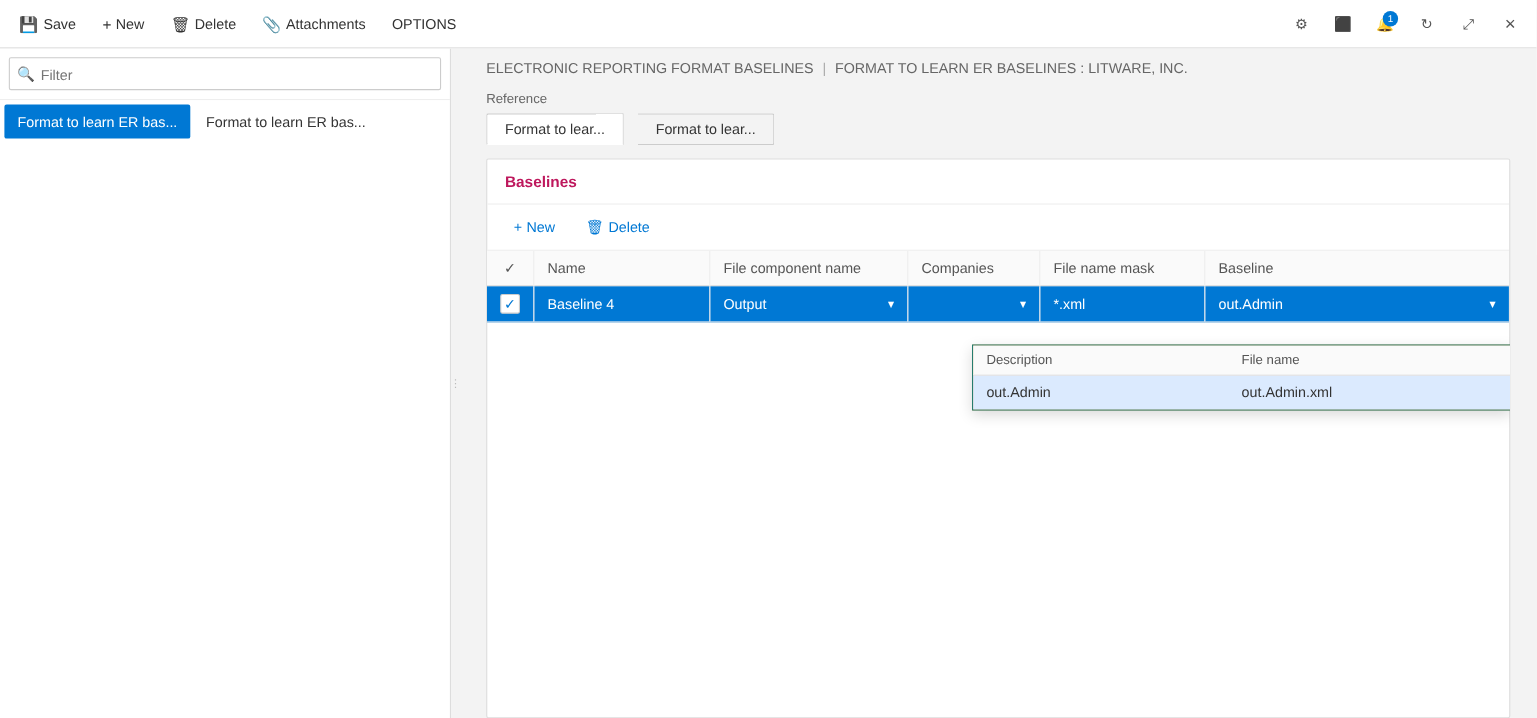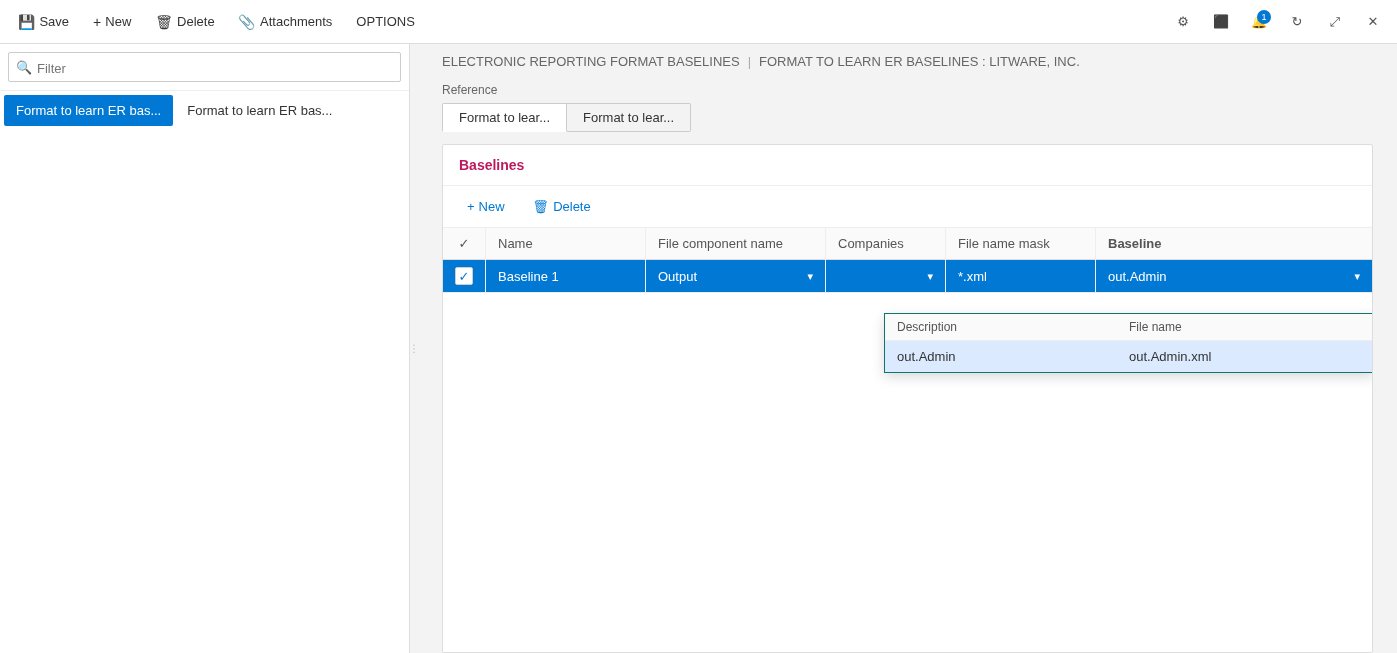--- a/index.html
+++ b/index.html
@@ -131,21 +131,21 @@
     .reference-section {
       padding: 4px 24px 12px;
     }
     .reference-label {
       font-size: 12px;
       color: #666;
       margin-bottom: 6px;
     }
     .reference-tabs {
       display: flex;
-      gap: 0;
+      gap: 13px;
     }
     .reference-tab {
       padding: 6px 16px;
       border: 1px solid #ccc;
       background: #f3f3f3;
       cursor: pointer;
       font-size: 13px;
       color: #333;
     }
     .reference-tab:first-child { border-radius: 2px 0 0 2px; }
@@ -204,21 +204,21 @@
       background: #fafafa;
     }
     th {
       padding: 8px 12px;
       text-align: left;
       font-weight: 400;
       color: #555;
       font-size: 12px;
       border-right: 1px solid #eee;
     }
-    th:last-child { border-right: none; font-weight: bold; }
+    th:last-child { border-right: none; }
     th.check-col { width: 40px; text-align: center; }
     th.name-col { width: 160px; }
     th.file-comp-col { width: 180px; }
     th.companies-col { width: 120px; }
     th.file-mask-col { width: 150px; }
     th.baseline-col { flex: 1; }
 
     tbody tr { border-bottom: 1px solid #eee; }
     tbody tr.selected { background: #0078d4; color: #fff; }
     td {
@@ -410,21 +410,21 @@
                 <span>Baseline</span>
               </th>
             </tr>
           </thead>
           <tbody>
             <tr class="selected">
               <td class="check-col">
                 <span class="check-mark checked-white">✓</span>
               </td>
               <td>
-                <span>Baseline 1</span>
+                <span>Baseline 4</span>
               </td>
               <td>
                 <div class="select-dropdown">
                   <span>Output</span>
                   <span class="dropdown-arrow-white">▾</span>
                 </div>
               </td>
               <td>
                 <div class="select-dropdown">
                   <span></span>

